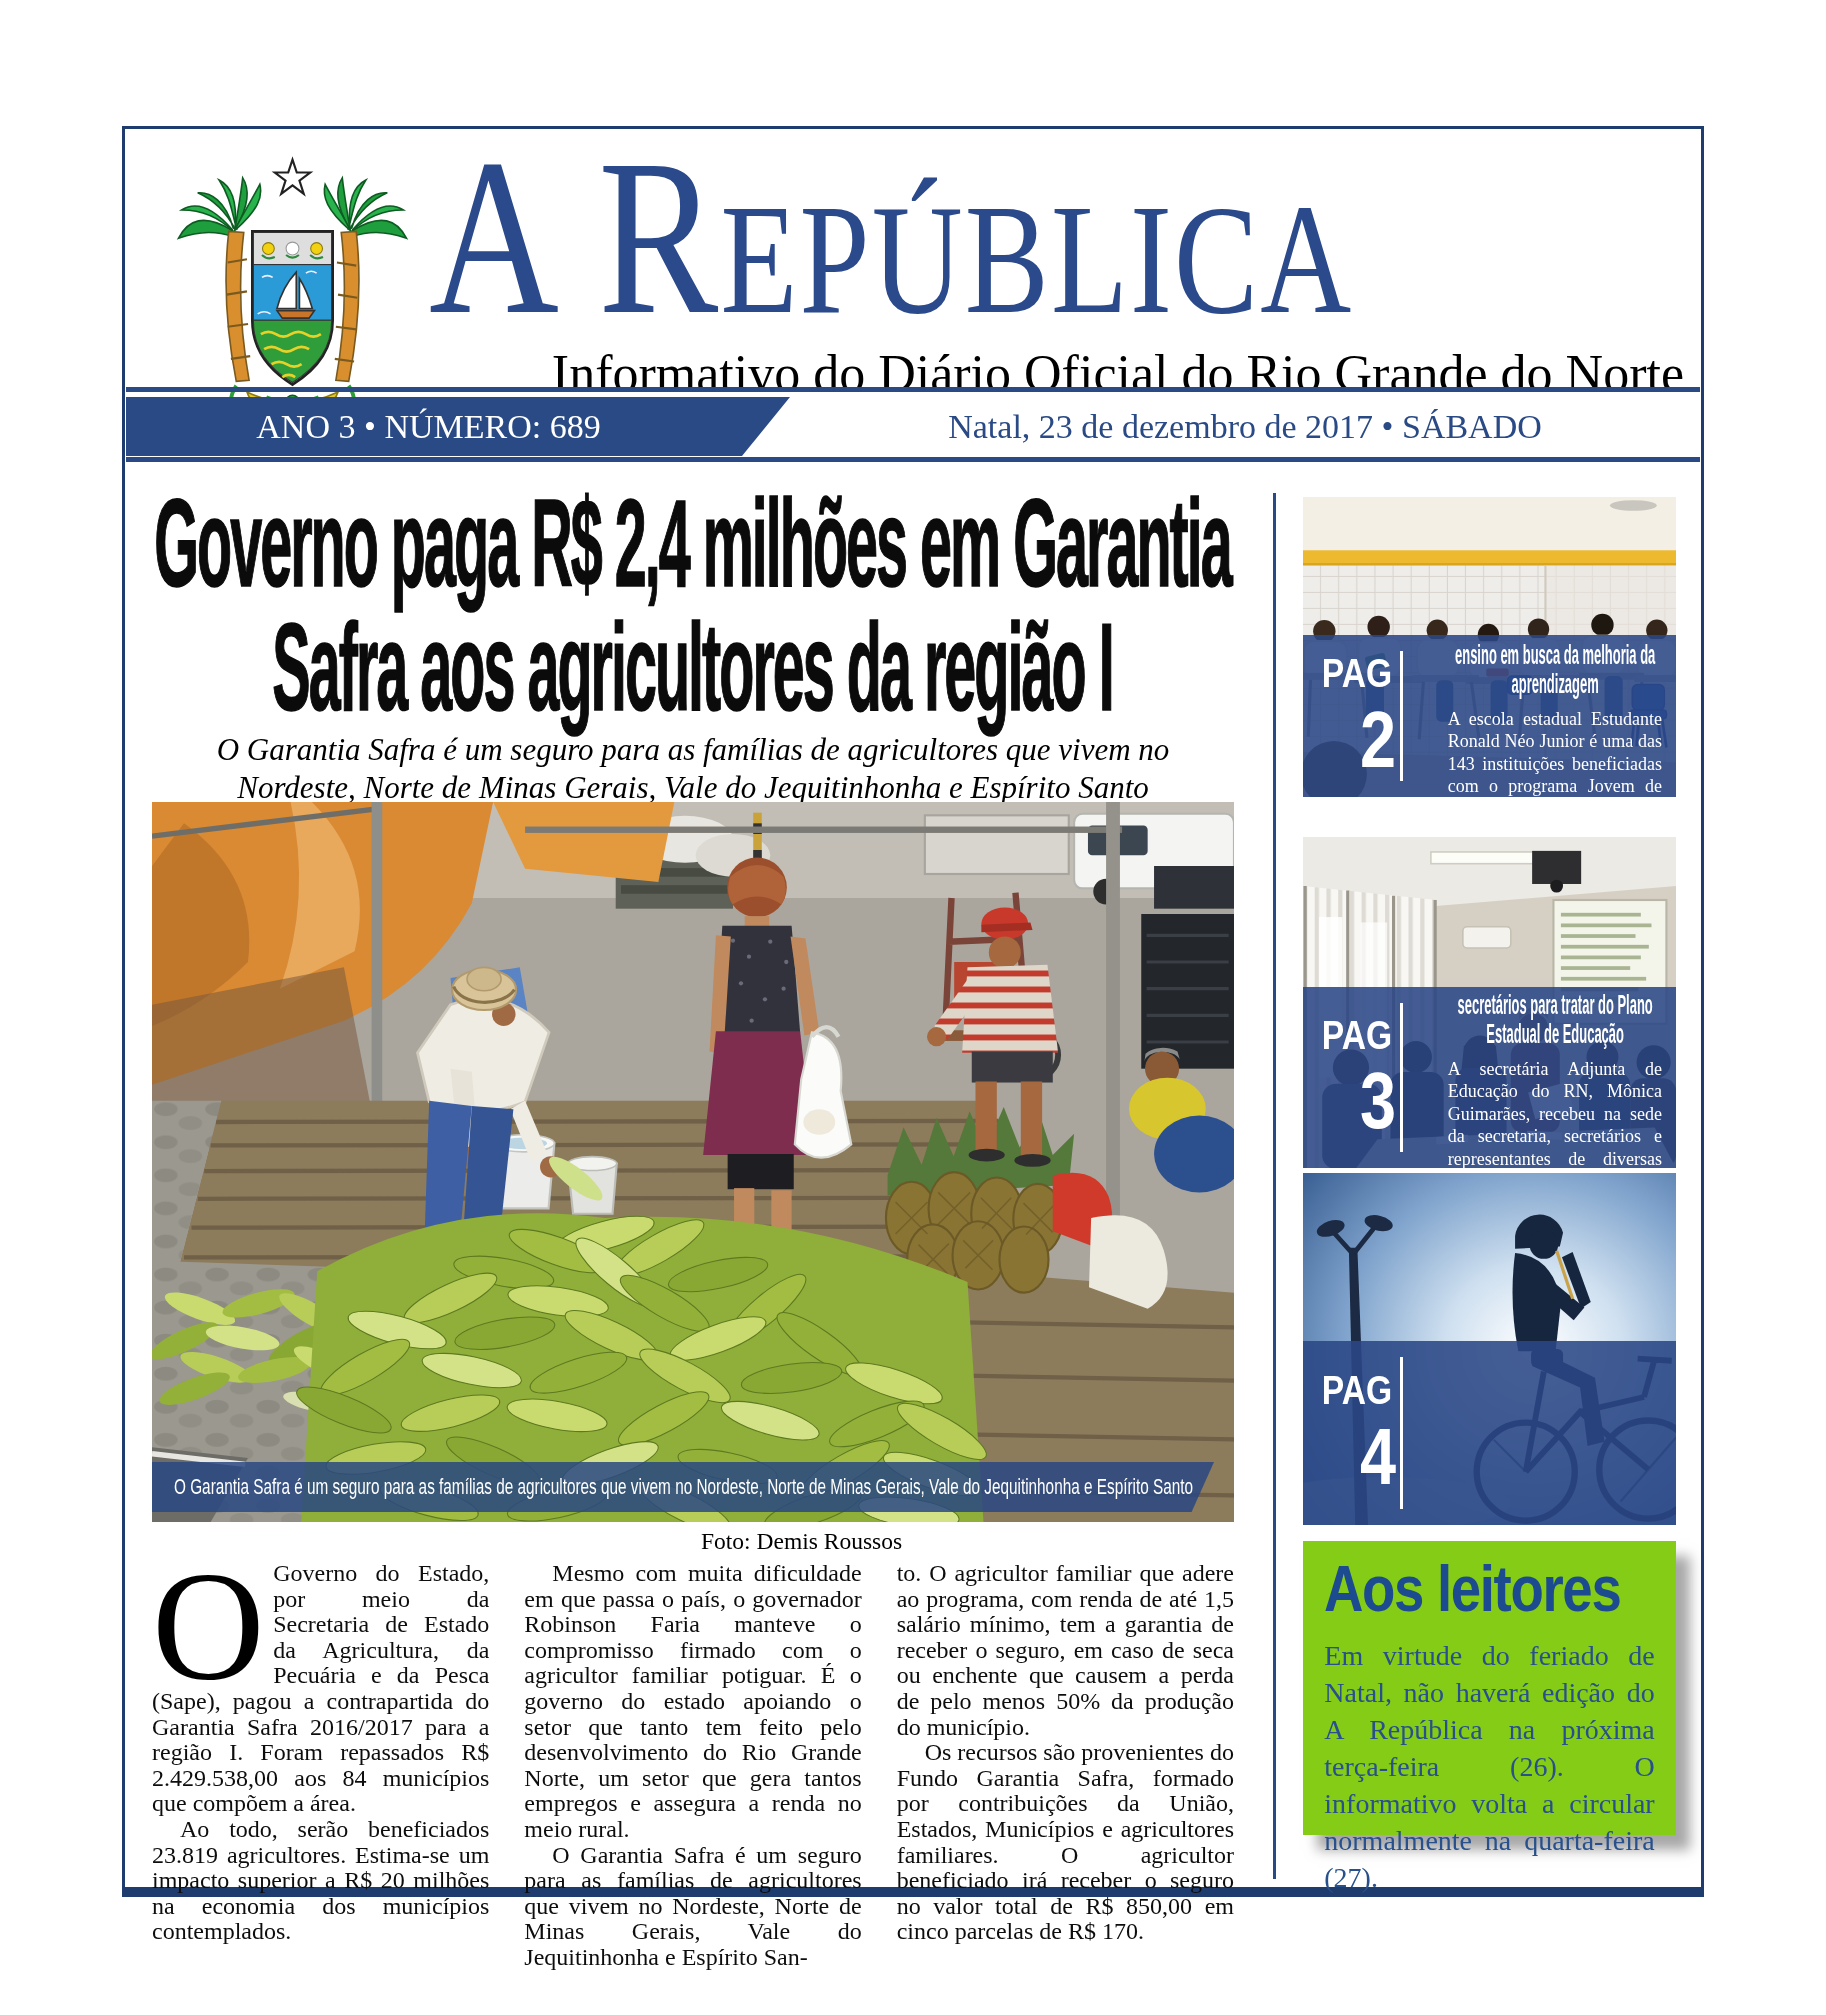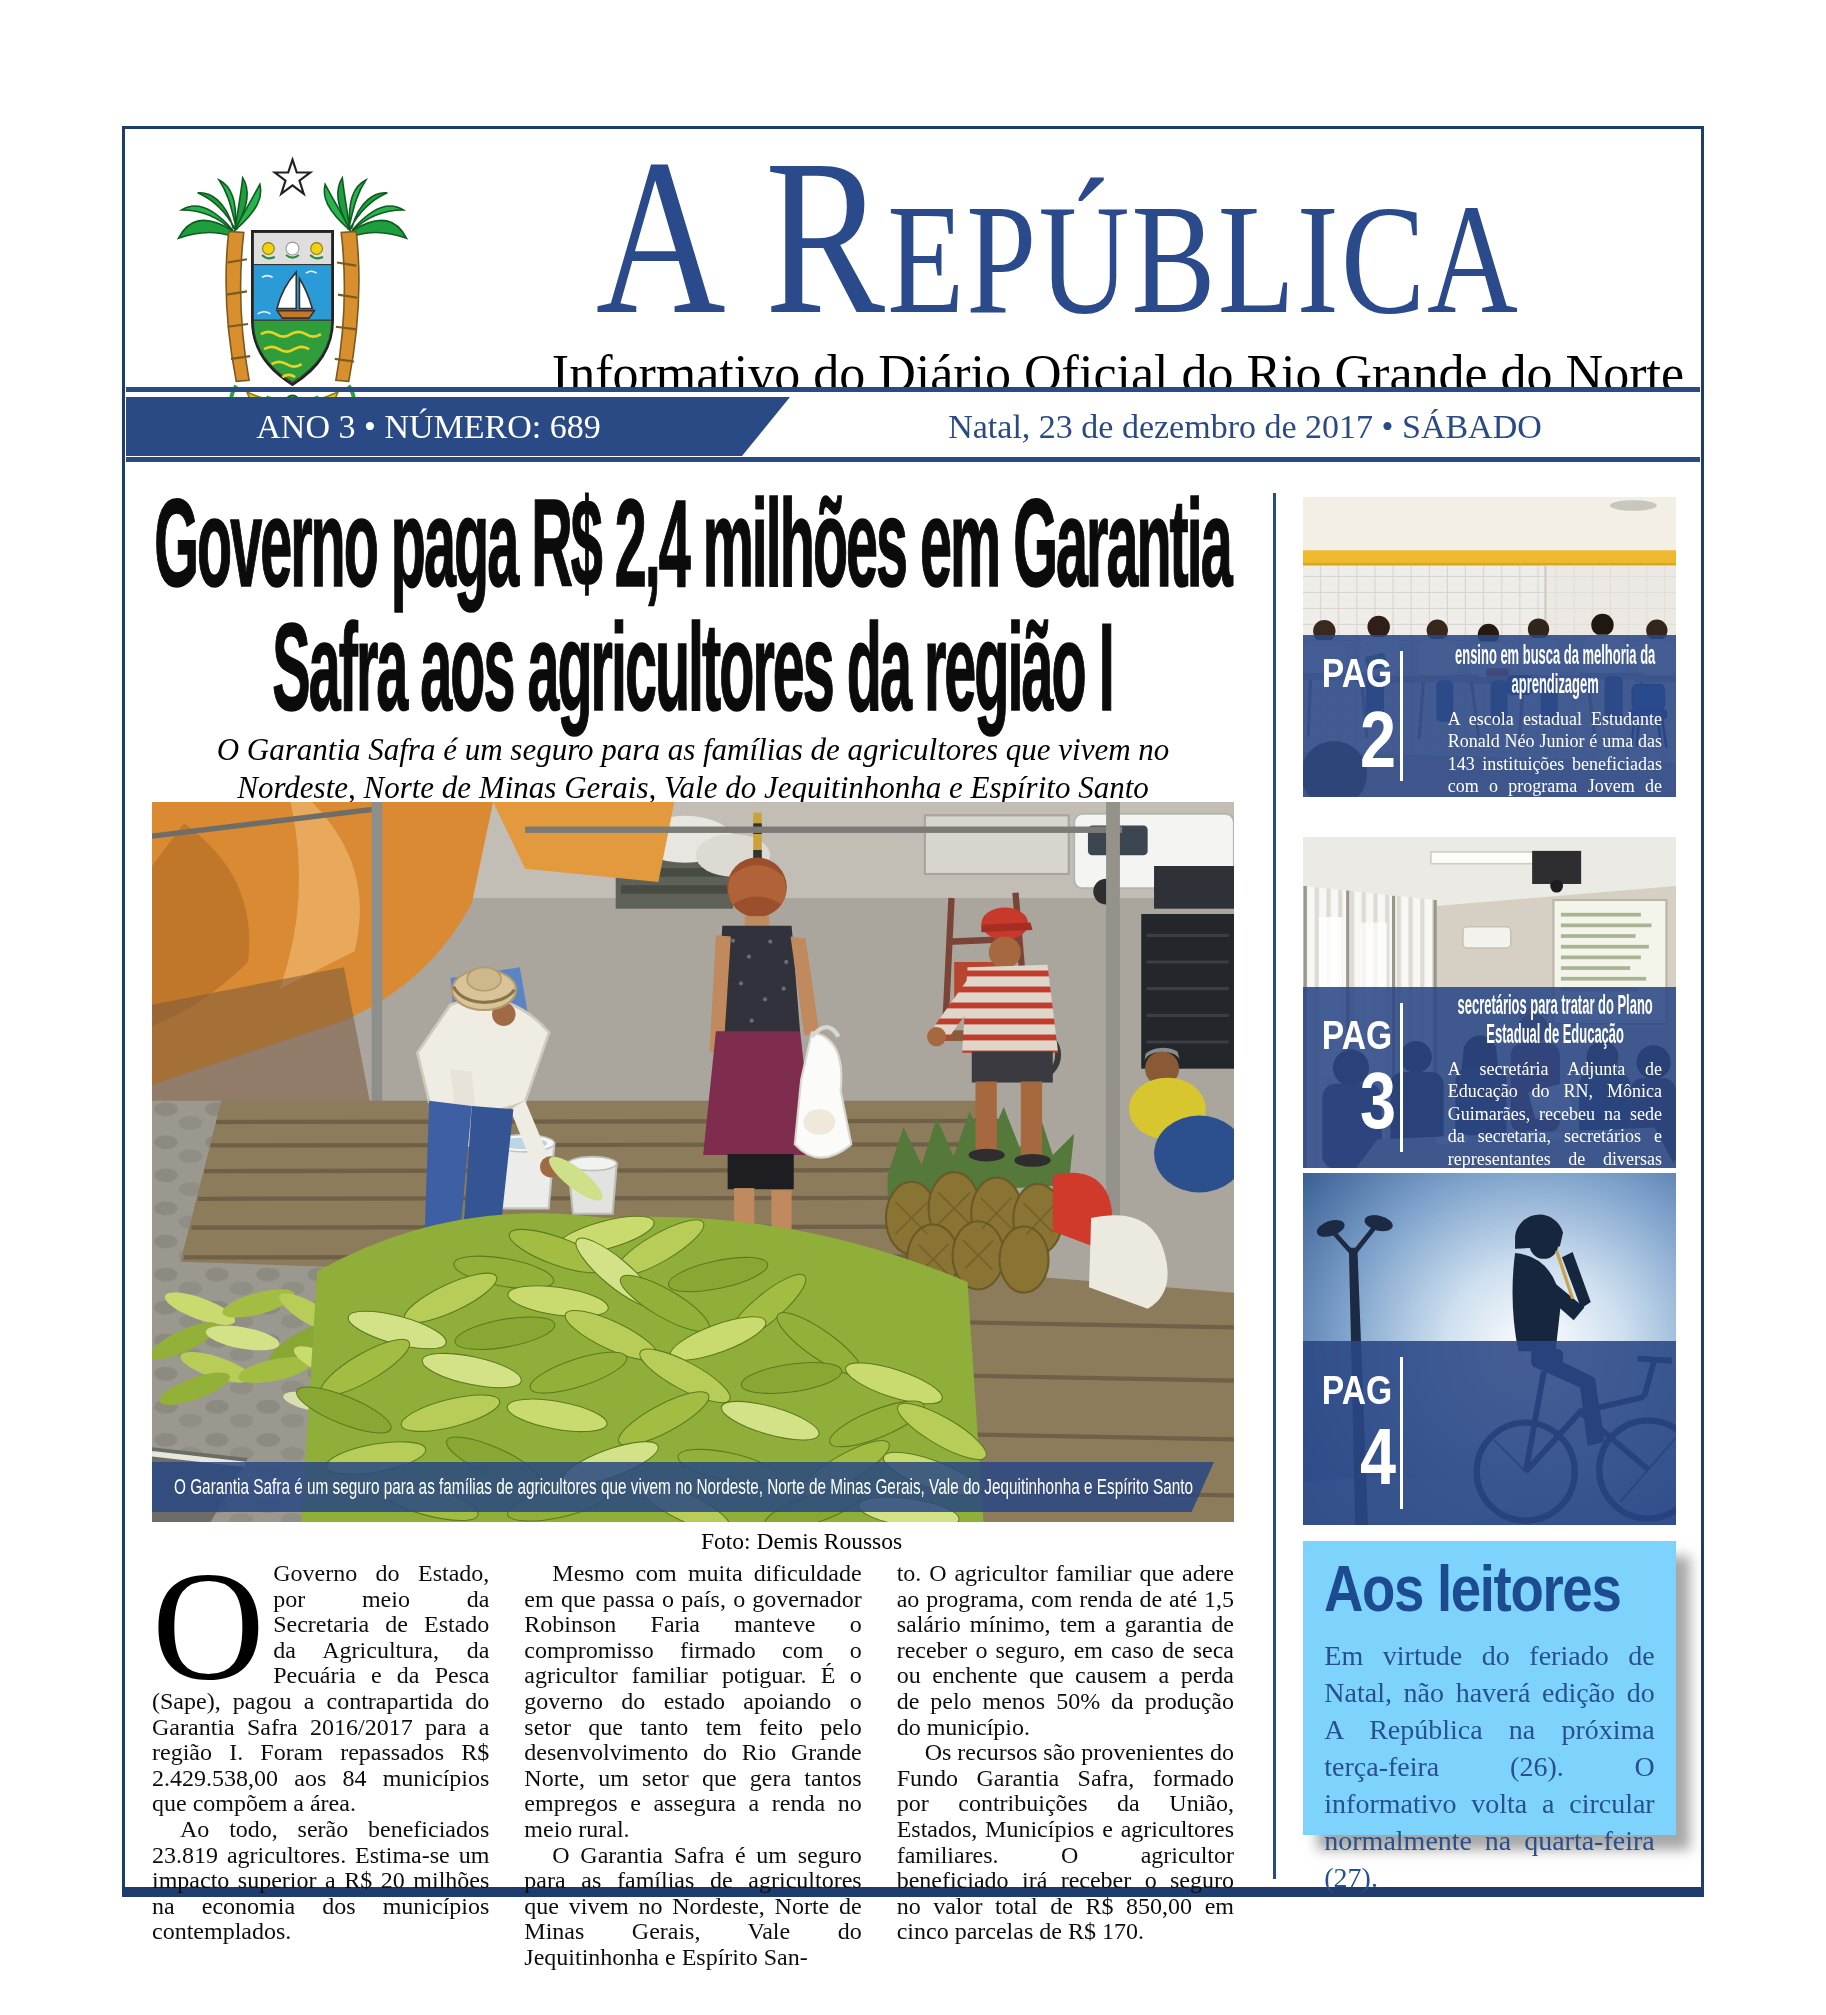--- a/index.html
+++ b/index.html
@@ -12,21 +12,21 @@
   
   .frame{
     left:122px;top:126px;width:1582px;height:1771px;box-sizing:border-box;
     border:3.7px solid #1e3c6e;border-bottom:10px solid #1e3c6e;background:#fff;
   }
 
   
   .coat{left:172px;top:150px;width:241px;height:277px;}
   .mast-title{
     left:429px;top:120px;width:1258px;height:229px;
-    display:flex;align-items:flex-end;justify-content:center;
+    display:flex;align-items:flex-end;
   }
   .mast-title span{
     font-family:"Liberation Serif",serif;font-variant:small-caps;
     font-size:180px;line-height:1;color:#2b4a8b;letter-spacing:2.1px;
     display:inline-block;transform:scaleY(1.24);transform-origin:center bottom;
     white-space:nowrap;
   }
   .mast-sub{
     left:533px;top:344px;width:1151px;text-align:right;
     font-size:52px;color:#000;white-space:nowrap;
@@ -108,21 +108,21 @@
   .cardtitle{
     width:calc(100% / 0.48);transform:scaleX(0.48);transform-origin:left top;
     text-align:center;font-family:"Liberation Sans",sans-serif;font-weight:700;
     font-size:27px;line-height:1.06;
   }
   .cardtitle .t2{display:block;}
   .cardsummary{margin-top:9.6px;font-size:18px;line-height:22.4px;text-align:justify;}
 
   
   .note{
-    left:1303px;top:1541px;width:373px;height:294px;background:#7dd3fc;
+    left:1303px;top:1541px;width:373px;height:294px;background:#84cc16;
     box-shadow:14px 15px 11.7px rgba(110,110,110,0.6);
     padding:14px 21.3px;box-sizing:border-box;
   }
   .note-title{
     font-family:"Liberation Sans",sans-serif;font-weight:700;font-size:65px;line-height:1.05;
     color:#1c4c8f;display:inline-block;transform:scaleX(0.84);transform-origin:left center;
     letter-spacing:-1.6px;white-space:nowrap;
   }
   .note-body{margin-top:14px;font-size:28px;line-height:37px;text-align:justify;color:#27508c;}
 </style>

